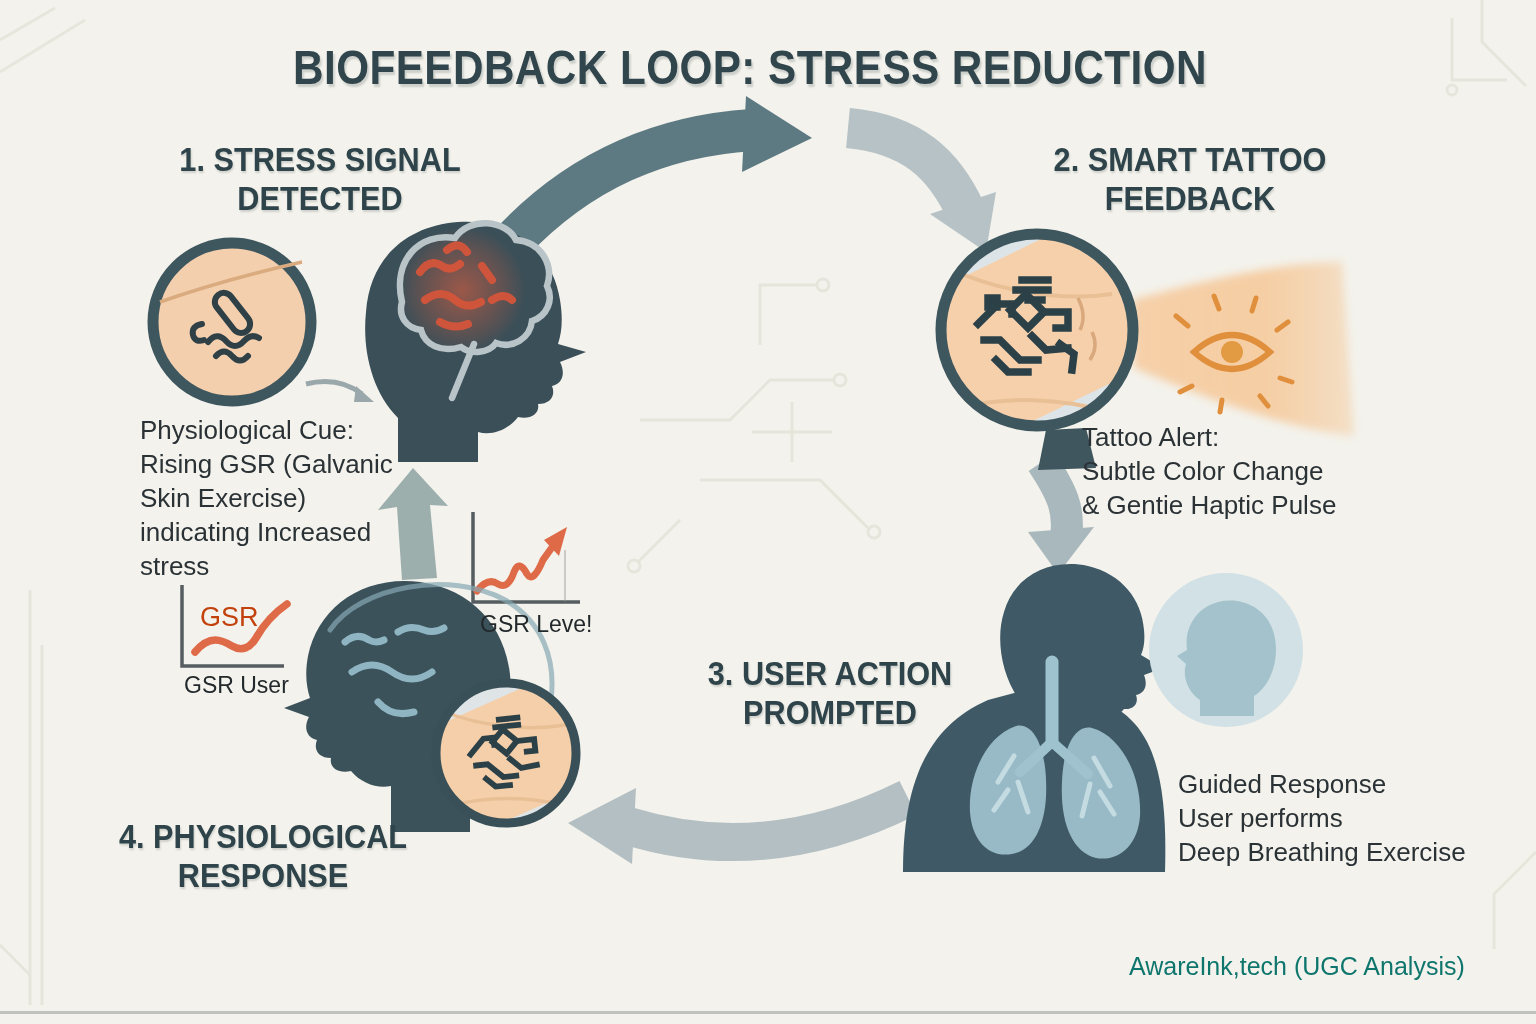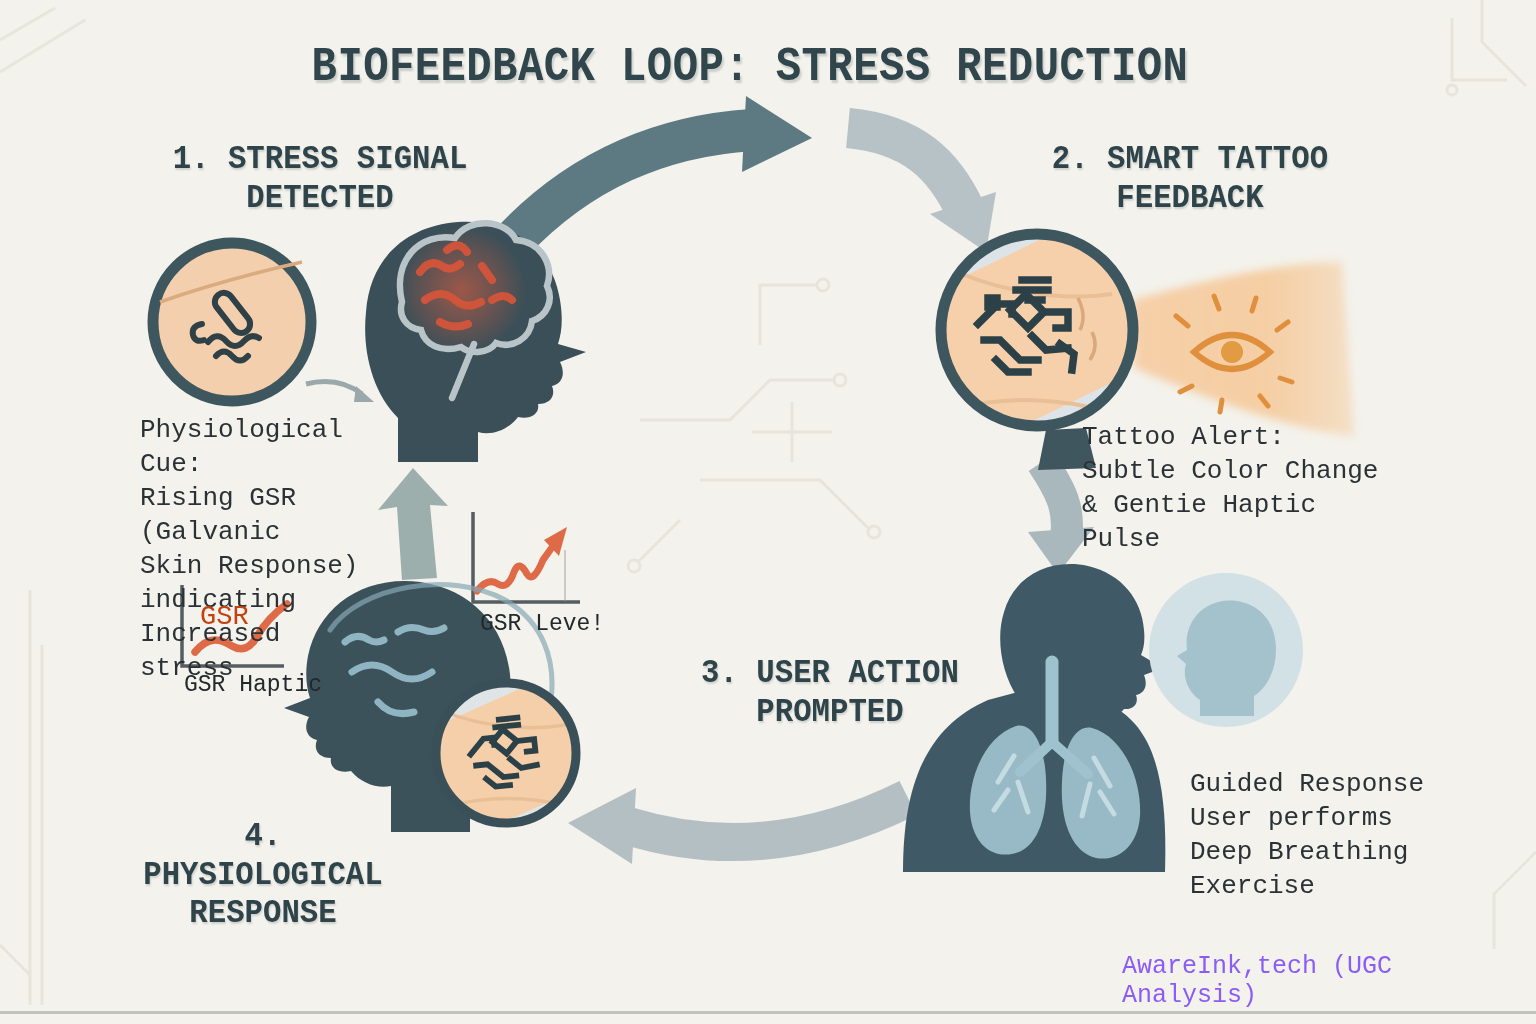--- a/index.html
+++ b/index.html
@@ -1,29 +1,29 @@
 <!DOCTYPE html>
 <html><head>
 <meta charset="utf-8">
 <style>
   html,body{margin:0;padding:0;background:#e8e7e2;}
   .canvas{position:relative;width:1536px;height:1024px;background:#f3f2ec;overflow:hidden;
-          font-family:Liberation Mono, monospace;}
+          font-family:Liberation Sans, sans-serif;}
   svg{position:absolute;inset:0;}
   .t{position:absolute;}
   .title{left:0;top:40px;width:1500px;text-align:center;font-size:48px;font-weight:bold;
          color:#31454c;letter-spacing:.5px;transform:scaleX(.88);transform-origin:center top;
          text-shadow:2px 3px 2px rgba(70,80,82,.22);}
   .heading{font-weight:bold;color:#2e444a;text-align:center;white-space:pre-line;
            font-size:33px;line-height:1.17;transform:scaleX(.93);transform-origin:center top;
            text-shadow:1px 2px 2px rgba(50,60,62,.18);}
   .note{color:#2b3236;font-size:26px;line-height:1.31;white-space:pre-line;}
   .chartlabel{color:#c2410c;font-size:27px;}
   .chartcap{color:#22282b;font-size:23px;text-align:right;}
-  .watermark{color:#8b5cf6;font-size:25px;}
+  .watermark{color:#0f766e;font-size:25px;margin-left:7px;}
 </style>
 </head>
 <body>
 
 <div class="canvas">
 
 <svg width="1536" height="1024" viewBox="0 0 1536 1024">
   <defs>
     <radialGradient id="glow" cx="50%" cy="50%" r="50%">
       <stop offset="0%" stop-color="rgba(235,95,60,.55)"></stop>
@@ -225,29 +225,29 @@
 DETECTED</div>
 <div class="t heading" style="left:1030px;top:141px;width:320px;">2. SMART TATTOO
 FEEDBACK</div>
 <div class="t heading" style="left:680px;top:655px;width:300px;">3. USER ACTION
 PROMPTED</div>
 <div class="t heading" style="left:108px;top:818px;width:310px;">4. PHYSIOLOGICAL
 RESPONSE</div>
 
 <div class="t note" style="left:140px;top:413px;width:280px;">Physiological Cue:
 Rising GSR (Galvanic
-Skin Response)
+Skin Exercise)
 indicating Increased
 stress</div>
 <div class="t note" style="left:1082px;top:420px;width:305px;">Tattoo Alert:
 Subtle Color Change
 &amp; Gentie Haptic Pulse</div>
-<div class="t note" style="left:1178px;top:767px;width:330px;margin-left:12px;">Guided Response
+<div class="t note" style="left:1178px;top:767px;width:330px;">Guided Response
 User performs
 Deep Breathing Exercise</div>
 
 <div class="t chartlabel" style="left:200px;top:602px;">GSR</div>
-<div class="t chartcap" style="left:184px;top:672px;">GSR Haptic</div>
+<div class="t chartcap" style="left:184px;top:672px;">GSR User</div>
 <div class="t chartcap" style="left:480px;top:611px;">GSR Leve!</div>
 
 <div class="t watermark" style="left:1122px;top:952px;">AwareInk,tech (UGC Analysis)</div>
 
 </div>
 
 </body></html>

